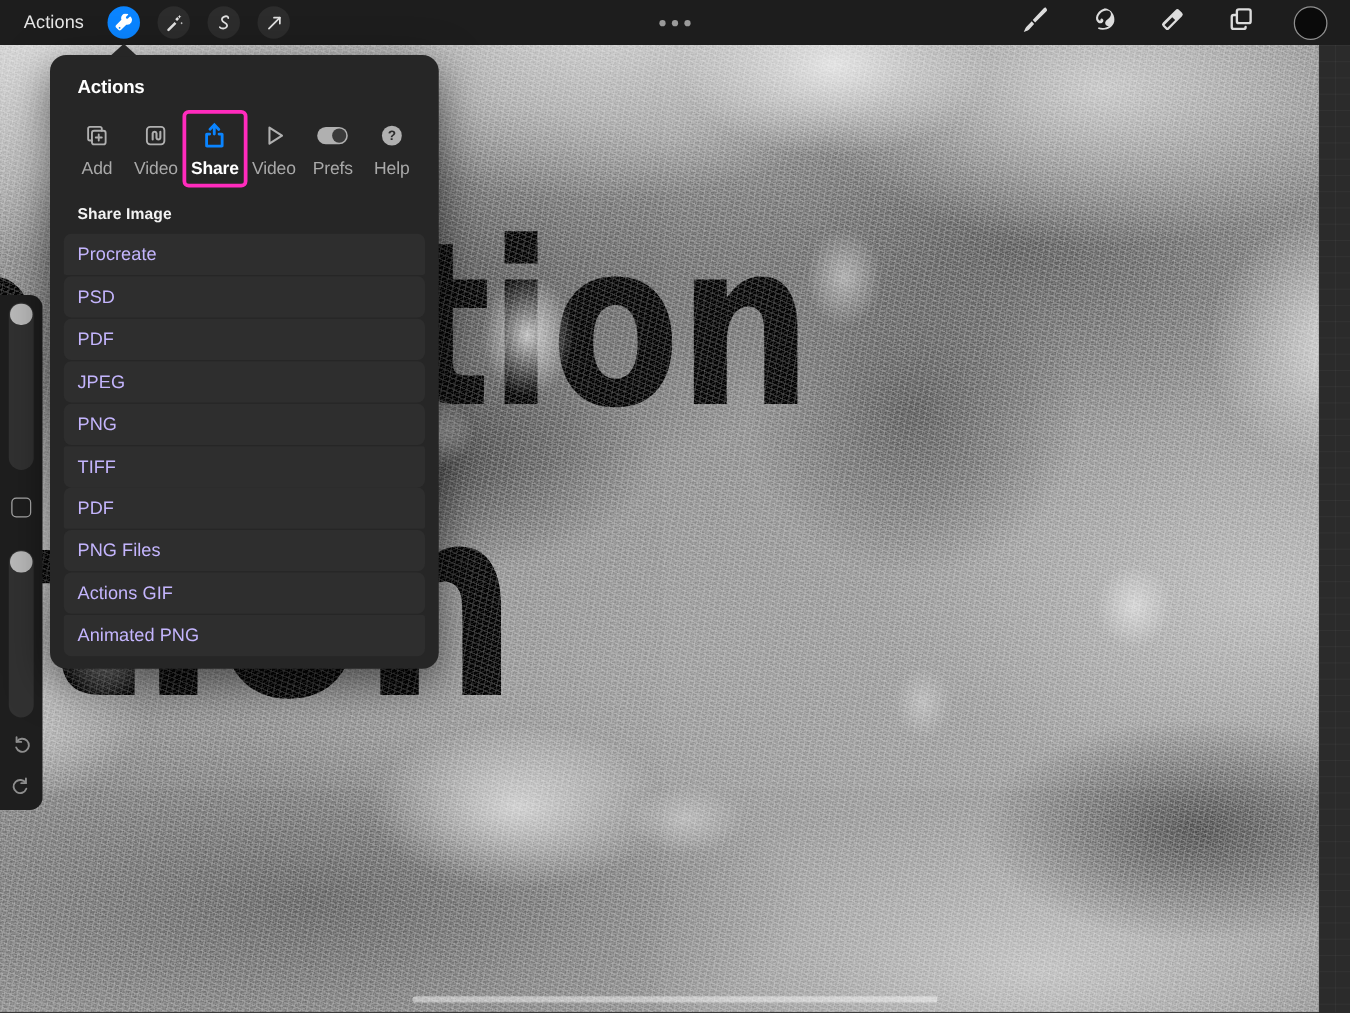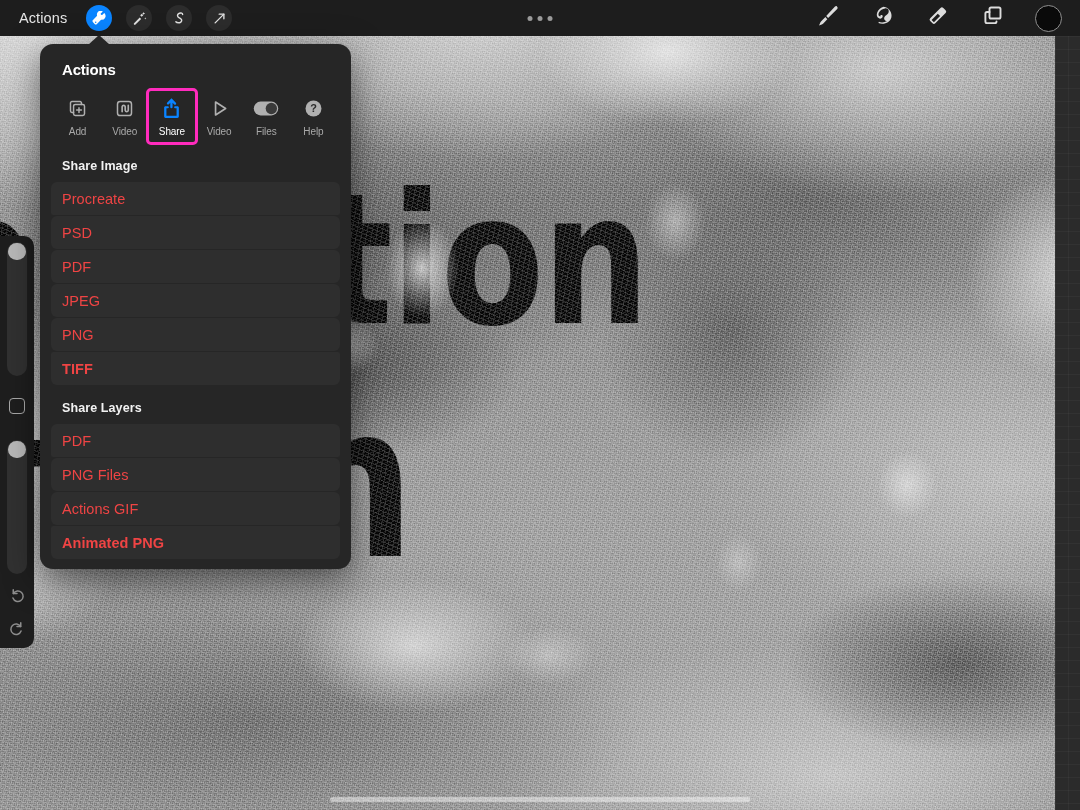--- a/index.html
+++ b/index.html
@@ -326,51 +326,51 @@
     position: relative;
     border-radius: 6px;
   }
   .panel-tab .tab-glyph {
     height: 23px;
     display: flex;
     align-items: center;
     justify-content: center;
   }
   .panel-tab .tab-label {
-    font-size: 10px;
+    font-size: 14px;
     color: #a9a9a9;
     letter-spacing: -.1px;
   }
   .panel-tab.selected .tab-label { color: #ffffff; }
-  .panel-tab.selected { outline: 3px solid #ff2bbd; outline-offset: -1px; border-radius: 3px; }
+  .panel-tab.selected { outline: 3px solid #ff2bbd; outline-offset: -1px; border-radius: 3px; font-weight: bold; }
 
   
   .section-header {
     color: #f2f2f2;
     font-size: 12.5px;
     font-weight: 700;
     letter-spacing: .1px;
     padding: 16px 0 9px 22px;
   }
   .opt-list { padding: 0 11px; }
   .opt-row {
     height: 33px;
     display: flex;
     align-items: center;
     padding-left: 11px;
-    color: #ef4444;
+    color: #c4b5fd;
     font-size: 14.5px;
     letter-spacing: .05px;
     background: #2e2e2e;
     border-radius: 6px;
     margin-bottom: 1px;
     cursor: pointer;
   }
   .opt-row:first-child { border-radius: 6px 6px 2px 2px; }
-  .opt-row:last-child  { border-radius: 2px 2px 6px 6px; margin-bottom: 0; font-weight: bold; }
+  .opt-row:last-child  { border-radius: 2px 2px 6px 6px; margin-bottom: 0; }
 </style>
 </head>
 <body>
 
 <div id="app">
 
   <div id="canvas-area">
     <div id="canvas-checker"></div>
 
     <div id="artwork">
@@ -555,21 +555,21 @@
         <span class="tab-label">Video</span>
       </div>
 
       <div class="panel-tab">
         <span class="tab-glyph">
           <svg width="26" height="17" viewBox="0 0 34 20">
             <rect x="1" y="1" width="32" height="18" rx="9" fill="#b0b0b0"></rect>
             <circle cx="24" cy="10" r="7.4" fill="#3a3a3a"></circle>
           </svg>
         </span>
-        <span class="tab-label">Files</span>
+        <span class="tab-label">Prefs</span>
       </div>
 
       <div class="panel-tab">
         <span class="tab-glyph">
           <svg width="21" height="21" viewBox="0 0 24 24">
             <circle cx="12" cy="12" r="9.1" fill="#b0b0b0"></circle>
             <text x="12" y="16.4" text-anchor="middle" font-family="Liberation Sans, sans-serif" font-size="12.5" font-weight="700" fill="#2b2b2b">?</text>
           </svg>
         </span>
         <span class="tab-label">Help</span>
@@ -579,21 +579,20 @@
     <div class="section-header">Share Image</div>
     <div class="opt-list">
       <div class="opt-row">Procreate</div>
       <div class="opt-row">PSD</div>
       <div class="opt-row">PDF</div>
       <div class="opt-row">JPEG</div>
       <div class="opt-row">PNG</div>
       <div class="opt-row">TIFF</div>
     </div>
 
-    <div class="section-header">Share Layers</div>
     <div class="opt-list">
       <div class="opt-row">PDF</div>
       <div class="opt-row">PNG Files</div>
       <div class="opt-row">Actions GIF</div>
       <div class="opt-row">Animated PNG</div>
     </div>
   </div>
 
 </div>
 

